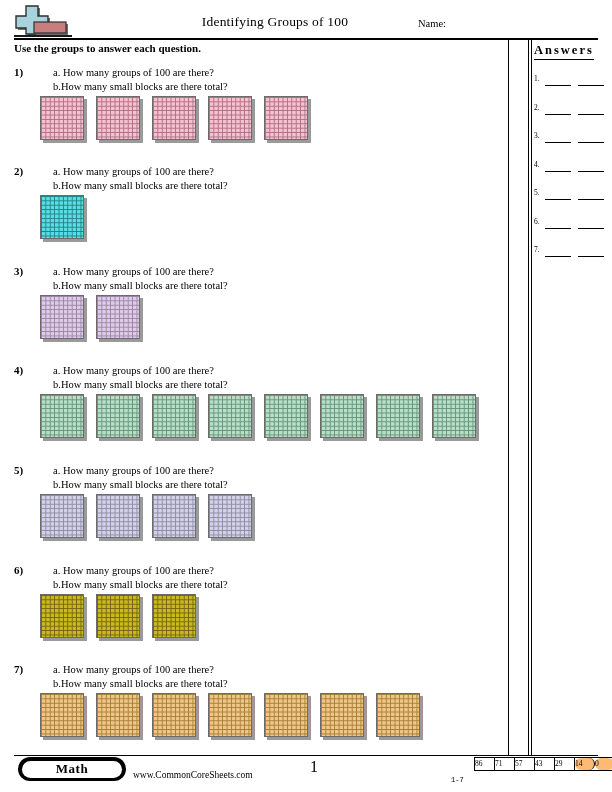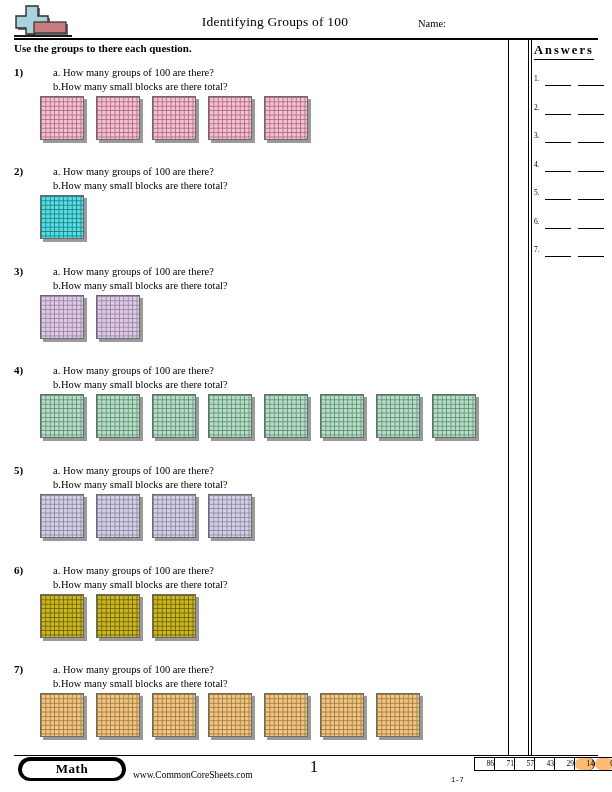--- a/index.html
+++ b/index.html
@@ -210,21 +210,21 @@
     position: absolute;
     left: 474px; top: 757px;
     display: flex;
     border: 1px solid #000;
     height: 12px;
   }
   .score-cell {
     width: 19px;
     border-right: 1px solid #000;
     font-size: 7.5px;
-    text-align: right;
+    text-align: left;
     line-height: 12px;
     background: #fff;
   }
   .score-cell:last-child { border-right: none; }
   .score-cell.hl { background: #fdba74; border-radius: 6px; }
 </style>
 </head>
 <body>
 
 <div id="header">
@@ -242,21 +242,21 @@
 
       <rect x="0" y="31" width="58" height="2" fill="#1a1a1a"></rect>
     </svg>
   </div>
 
   <div id="doc-title">Identifying Groups of 100</div>
   <div id="name-label">Name:</div>
   <div id="header-rule"></div>
 </div>
 
-<div id="instruction">Use the groups to there each question.</div>
+<div id="instruction">Use the groups to answer each question.</div>
 
 <div class="vrule" id="vrule-a"></div>
 <div class="vrule" id="vrule-b"></div>
 <div class="vrule" id="vrule-c"></div>
 
 <div id="answers-panel">
   <div id="answers-title">Answers</div>
   <div id="answer-rows">
       <div class="answer-row" style="top: 34px;">
         <span class="answer-num">1.</span>

